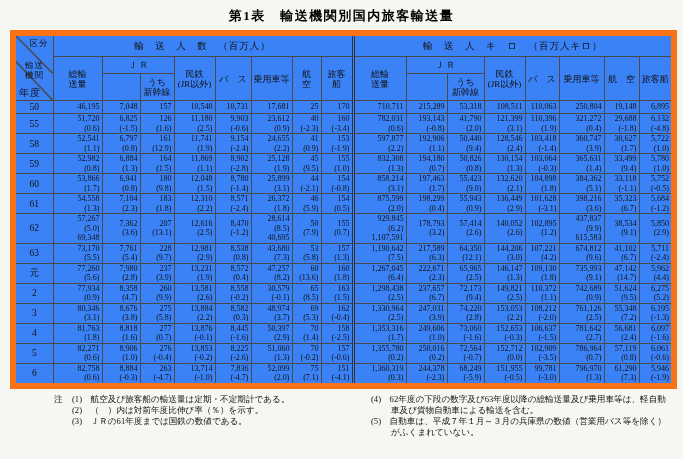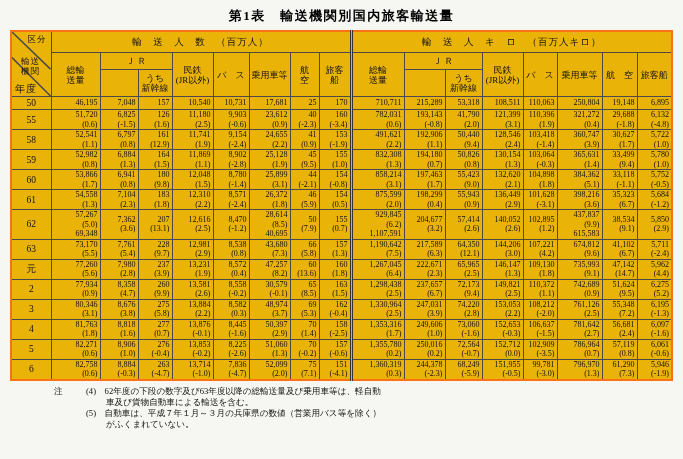--- a/index.html
+++ b/index.html
@@ -7,21 +7,21 @@
     width:683px;height:459px;background:#f6f6f2;box-sizing:border-box;
     padding:5px 10px 12px 10px;font-family:"Liberation Serif","DejaVu Serif",serif;
     color:#111;overflow:hidden;
   }
   .title{
     text-align:center;font-weight:bold;font-size:13px;letter-spacing:1.5px;
     margin:2px 0 5px 0;color:#000;
   }
   table.stat{
     border-collapse:collapse;margin:0 auto;table-layout:fixed;width:661px;
-    border:2px solid #f97316;background:#eab308;
+    border:6px solid #f97316;background:#3b82f6;
   }
   table.stat th,table.stat td{
     border:1px solid #4a4a4a;padding:0 2px;overflow:hidden;
   }
   thead th{font-weight:normal;font-size:9px;text-align:center;line-height:10px;}
   tr.group-row th{height:20px;font-size:9.5px;letter-spacing:1px;}
   tr.colhead-row th{height:16px;}
   tr.subhead-row th{height:26px;}
   .hl{display:block;line-height:10px;font-family:Liberation Serif, serif;}
   .jr-merge{border-top:none;}
@@ -278,21 +278,21 @@
           </td>
           <td>
             <div>41</div>
             <div>(0.9)</div>
           </td>
           <td>
             <div>153</div>
             <div>(-1.9)</div>
           </td>
           <td class="block-start">
-            <div>491,621</div>
+            <div>597,877</div>
             <div>(2.2)</div>
           </td>
           <td>
             <div>192,906</div>
             <div>(1.1)</div>
           </td>
           <td>
             <div>50,440</div>
             <div>(9.4)</div>
           </td>
@@ -553,21 +553,21 @@
           <td>
             <div>155</div>
             <div>(0.7)</div>
           </td>
           <td class="block-start">
             <div>929,845</div>
             <div>(6.2)</div>
             <div>1,107,591</div>
           </td>
           <td>
-            <div>204,677</div>
+            <div>178,793</div>
             <div>(3.2)</div>
           </td>
           <td>
             <div>57,414</div>
             <div>(2.6)</div>
           </td>
           <td>
             <div>140,052</div>
             <div>(2.6)</div>
           </td>
@@ -609,21 +609,21 @@
           </td>
           <td>
             <div>8,538</div>
             <div>(0.8)</div>
           </td>
           <td>
             <div>43,680</div>
             <div>(7.3)</div>
           </td>
           <td>
-            <div>66</div>
+            <div>53</div>
             <div>(5.8)</div>
           </td>
           <td>
             <div>157</div>
             <div>(1.3)</div>
           </td>
           <td class="block-start">
             <div>1,190,642</div>
             <div>(7.5)</div>
           </td>
@@ -1056,18 +1056,23 @@
           <td>
             <div>5,946</div>
             <div>(-1.9)</div>
           </td>
         </tr>
       </tbody>
   </table>
 
   <div class="notes">
     <div class="marker">注</div>
+    <div class="notes-left">
+      <div class="note">(1)　航空及び旅客船の輸送量は定期・不定期計である。</div>
+      <div class="note">(2)　（　）内は対前年度比伸び率（％）を示す。</div>
+      <div class="note">(3)　ＪＲの61年度までは国鉄の数値である。</div>
+    </div>
     <div class="notes-right">
       <div class="note">(4)　62年度の下段の数字及び63年度以降の総輸送量及び乗用車等は、軽自動車及び貨物自動車による輸送を含む。</div>
       <div class="note">(5)　自動車は、平成７年１月～３月の兵庫県の数値（営業用バス等を除く）がふくまれていない。</div>
     </div>
   </div>
 </div>
 
 </body></html>

